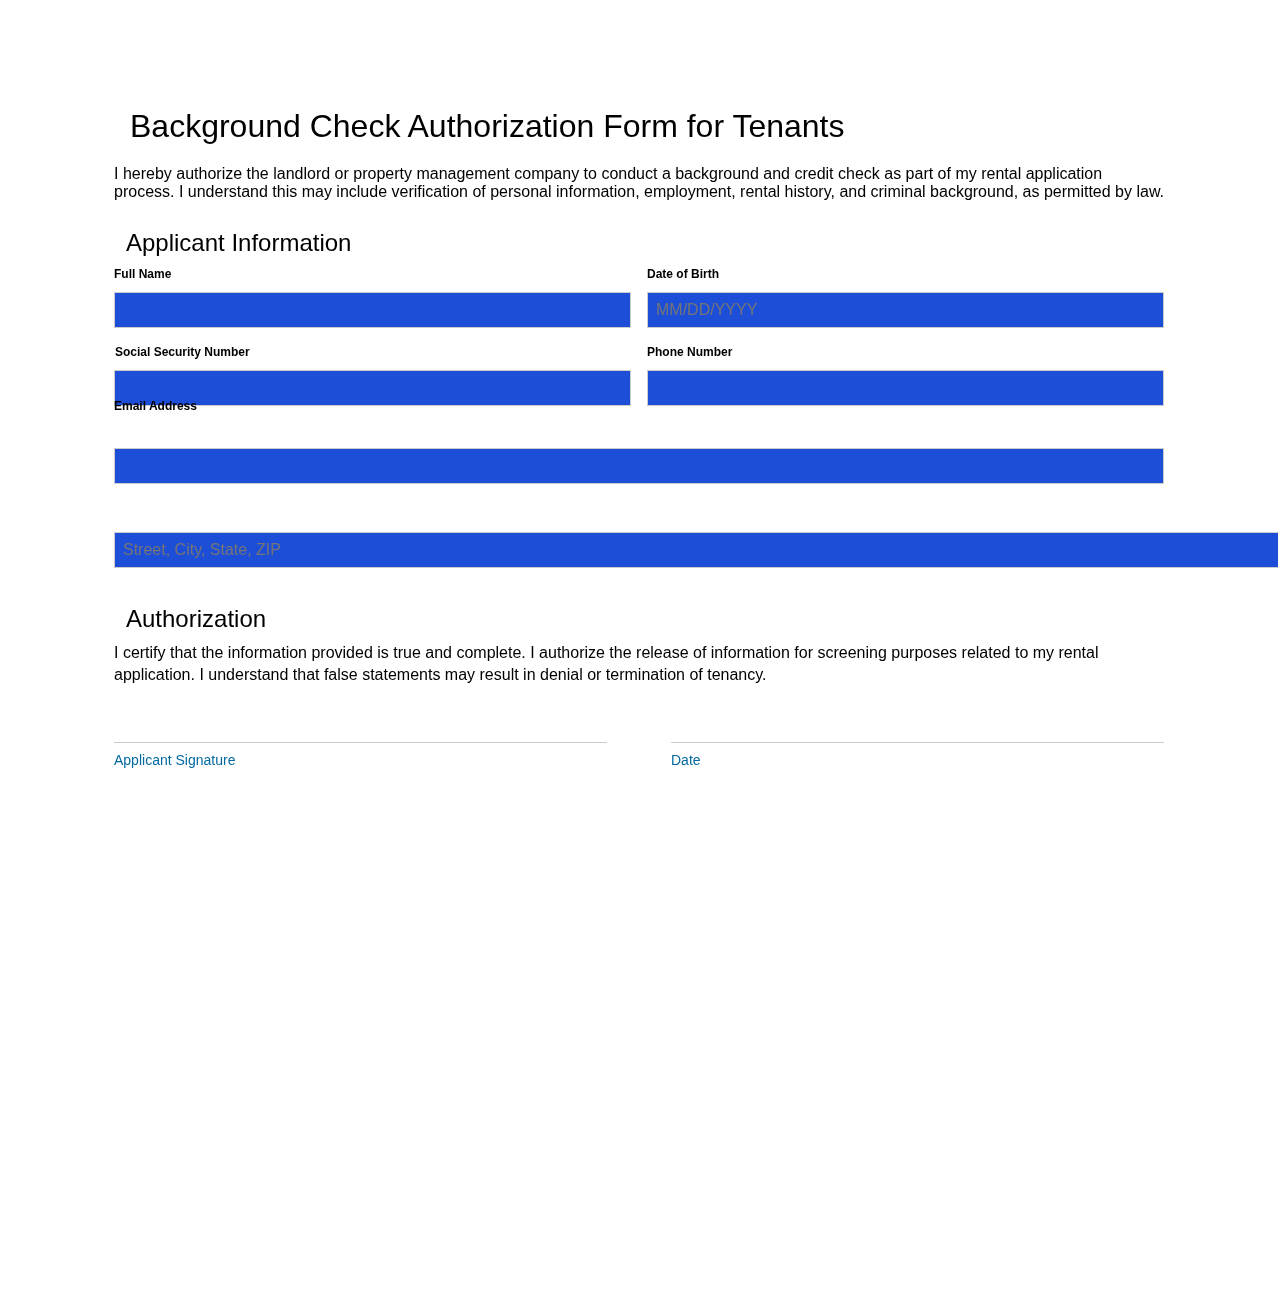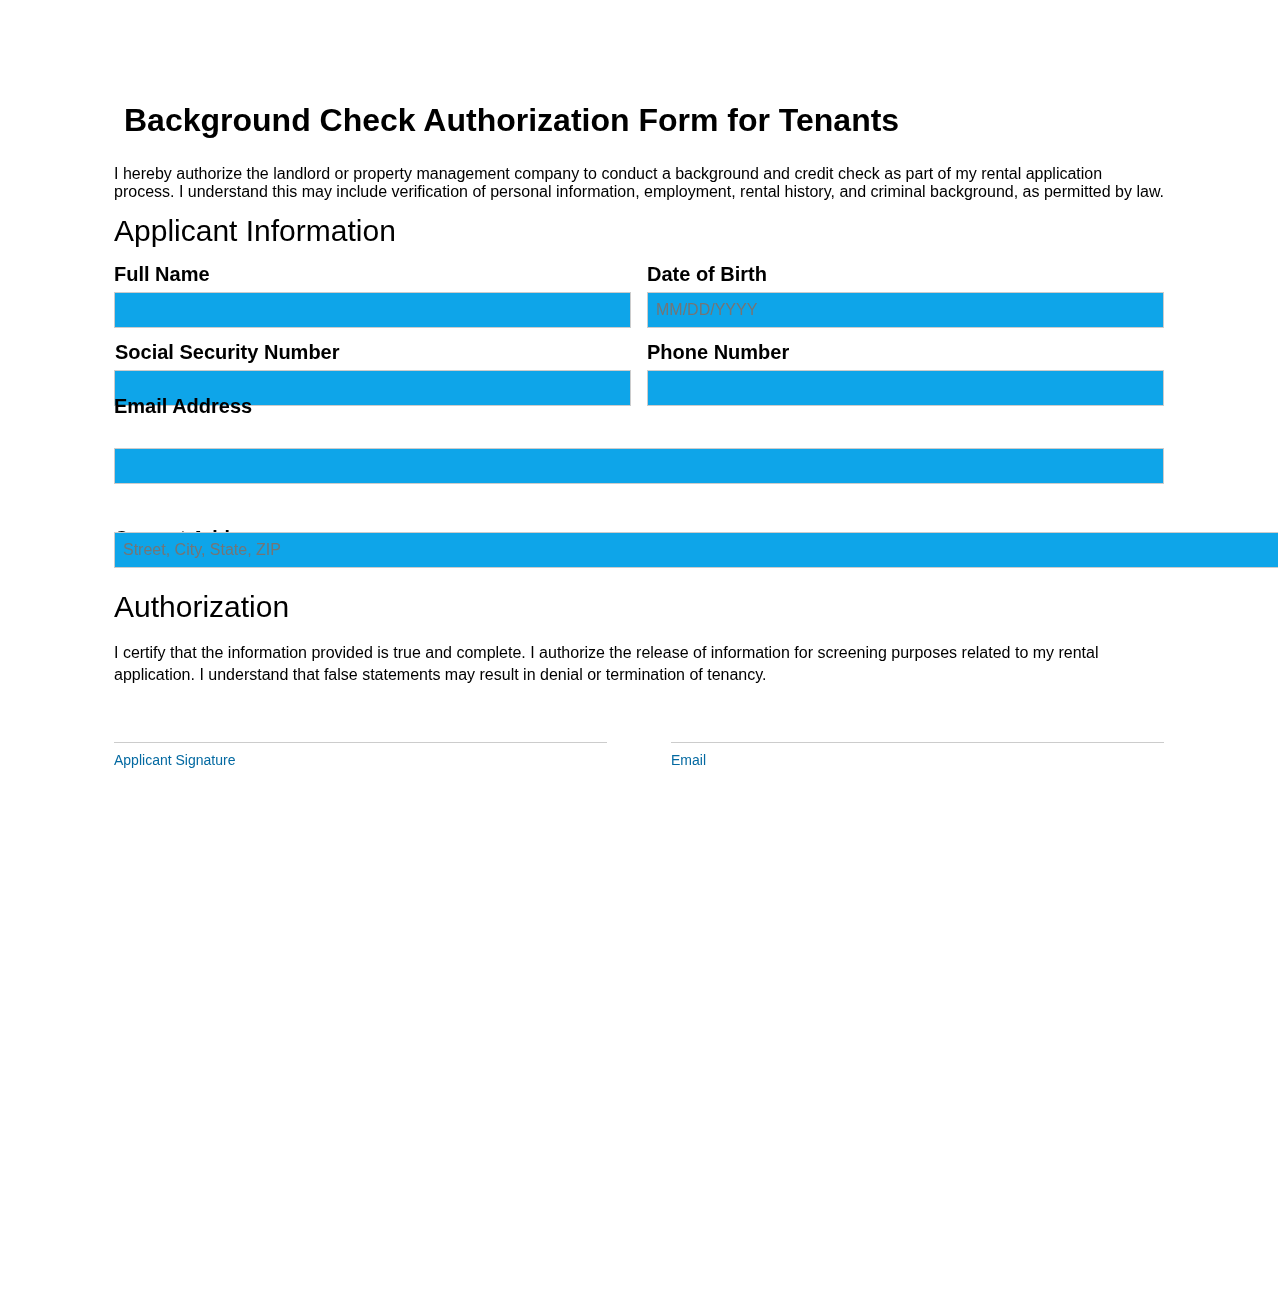--- a/index.html
+++ b/index.html
@@ -4,37 +4,37 @@
 <style>
   html, body { margin: 0; padding: 0; background: #ffffff; }
   body {
     width: 1278px; height: 1300px;
     font-family: "Liberation Sans", sans-serif;
     color: #000;
     position: relative;
   }
   .page { position: absolute; left: 114px; top: 0; width: 1050px; }
   h1 {
-    position: absolute; left: 0; top: 91px; margin: 10px;
-    font-size: 32px; font-weight: bold; line-height: 38px; white-space: nowrap;
+    position: absolute; left: 0; top: 91px; margin: 16px;
+    font-size: 32px; font-weight: normal; line-height: 38px; white-space: nowrap;
   }
   .intro {
     position: absolute; left: 0; top: 165px; width: 1050px; margin: 0;
     font-size: 16px; line-height: 18px;
   }
   h2 {
-    position: absolute; left: 0; margin: 0;
-    font-size: 30px; font-weight: normal; line-height: 28px; white-space: nowrap;
+    position: absolute; left: 0; margin: 12px;
+    font-size: 24px; font-weight: normal; line-height: 28px; white-space: nowrap;
   }
   .label {
-    position: absolute; font-size: 20px; font-weight: bold; line-height: 20px; white-space: nowrap;
+    position: absolute; font-size: 12px; font-weight: bold; line-height: 20px; white-space: nowrap;
   }
   .input {
     position: absolute; box-sizing: border-box; height: 36px;
-    border: 1px solid #cccccc; background: #0ea5e9;
+    border: 1px solid #cccccc; background: #1d4ed8;
     font-family: "Liberation Sans", sans-serif; font-size: 16px;
     padding: 0 8px; color: #000; outline: none; margin: 0;
   }
   .input::placeholder { color: #757575; }
   .auth {
     position: absolute; left: 0; top: 642px; width: 1050px; margin: 0;
     font-size: 16px; line-height: 22px;
   }
   .sigline {
     position: absolute; top: 742px; height: 0; border-top: 1px solid #cccccc;
@@ -70,14 +70,14 @@
   <label class="label" style="left:0; top:528px;">Current Address</label>
   <input class="input" type="text" style="left: 0px; top: 532px; width: 1175px;" placeholder="Street, City, State, ZIP">
 
   <h2 style="top:593px;">Authorization</h2>
   <p class="auth">I certify that the information provided is true and complete. I authorize the release of information for screening purposes related to my rental application. I understand that false statements may result in denial or termination of tenancy.</p>
 
   <div class="sigline" style="left:0; width:493px;"></div>
   <div class="siglabel" style="left:0;">Applicant Signature</div>
 
   <div class="sigline" style="left:557px; width:493px;"></div>
-  <div class="siglabel" style="left:557px;">Email</div>
+  <div class="siglabel" style="left:557px;">Date</div>
 </div>
 
 </body></html>

